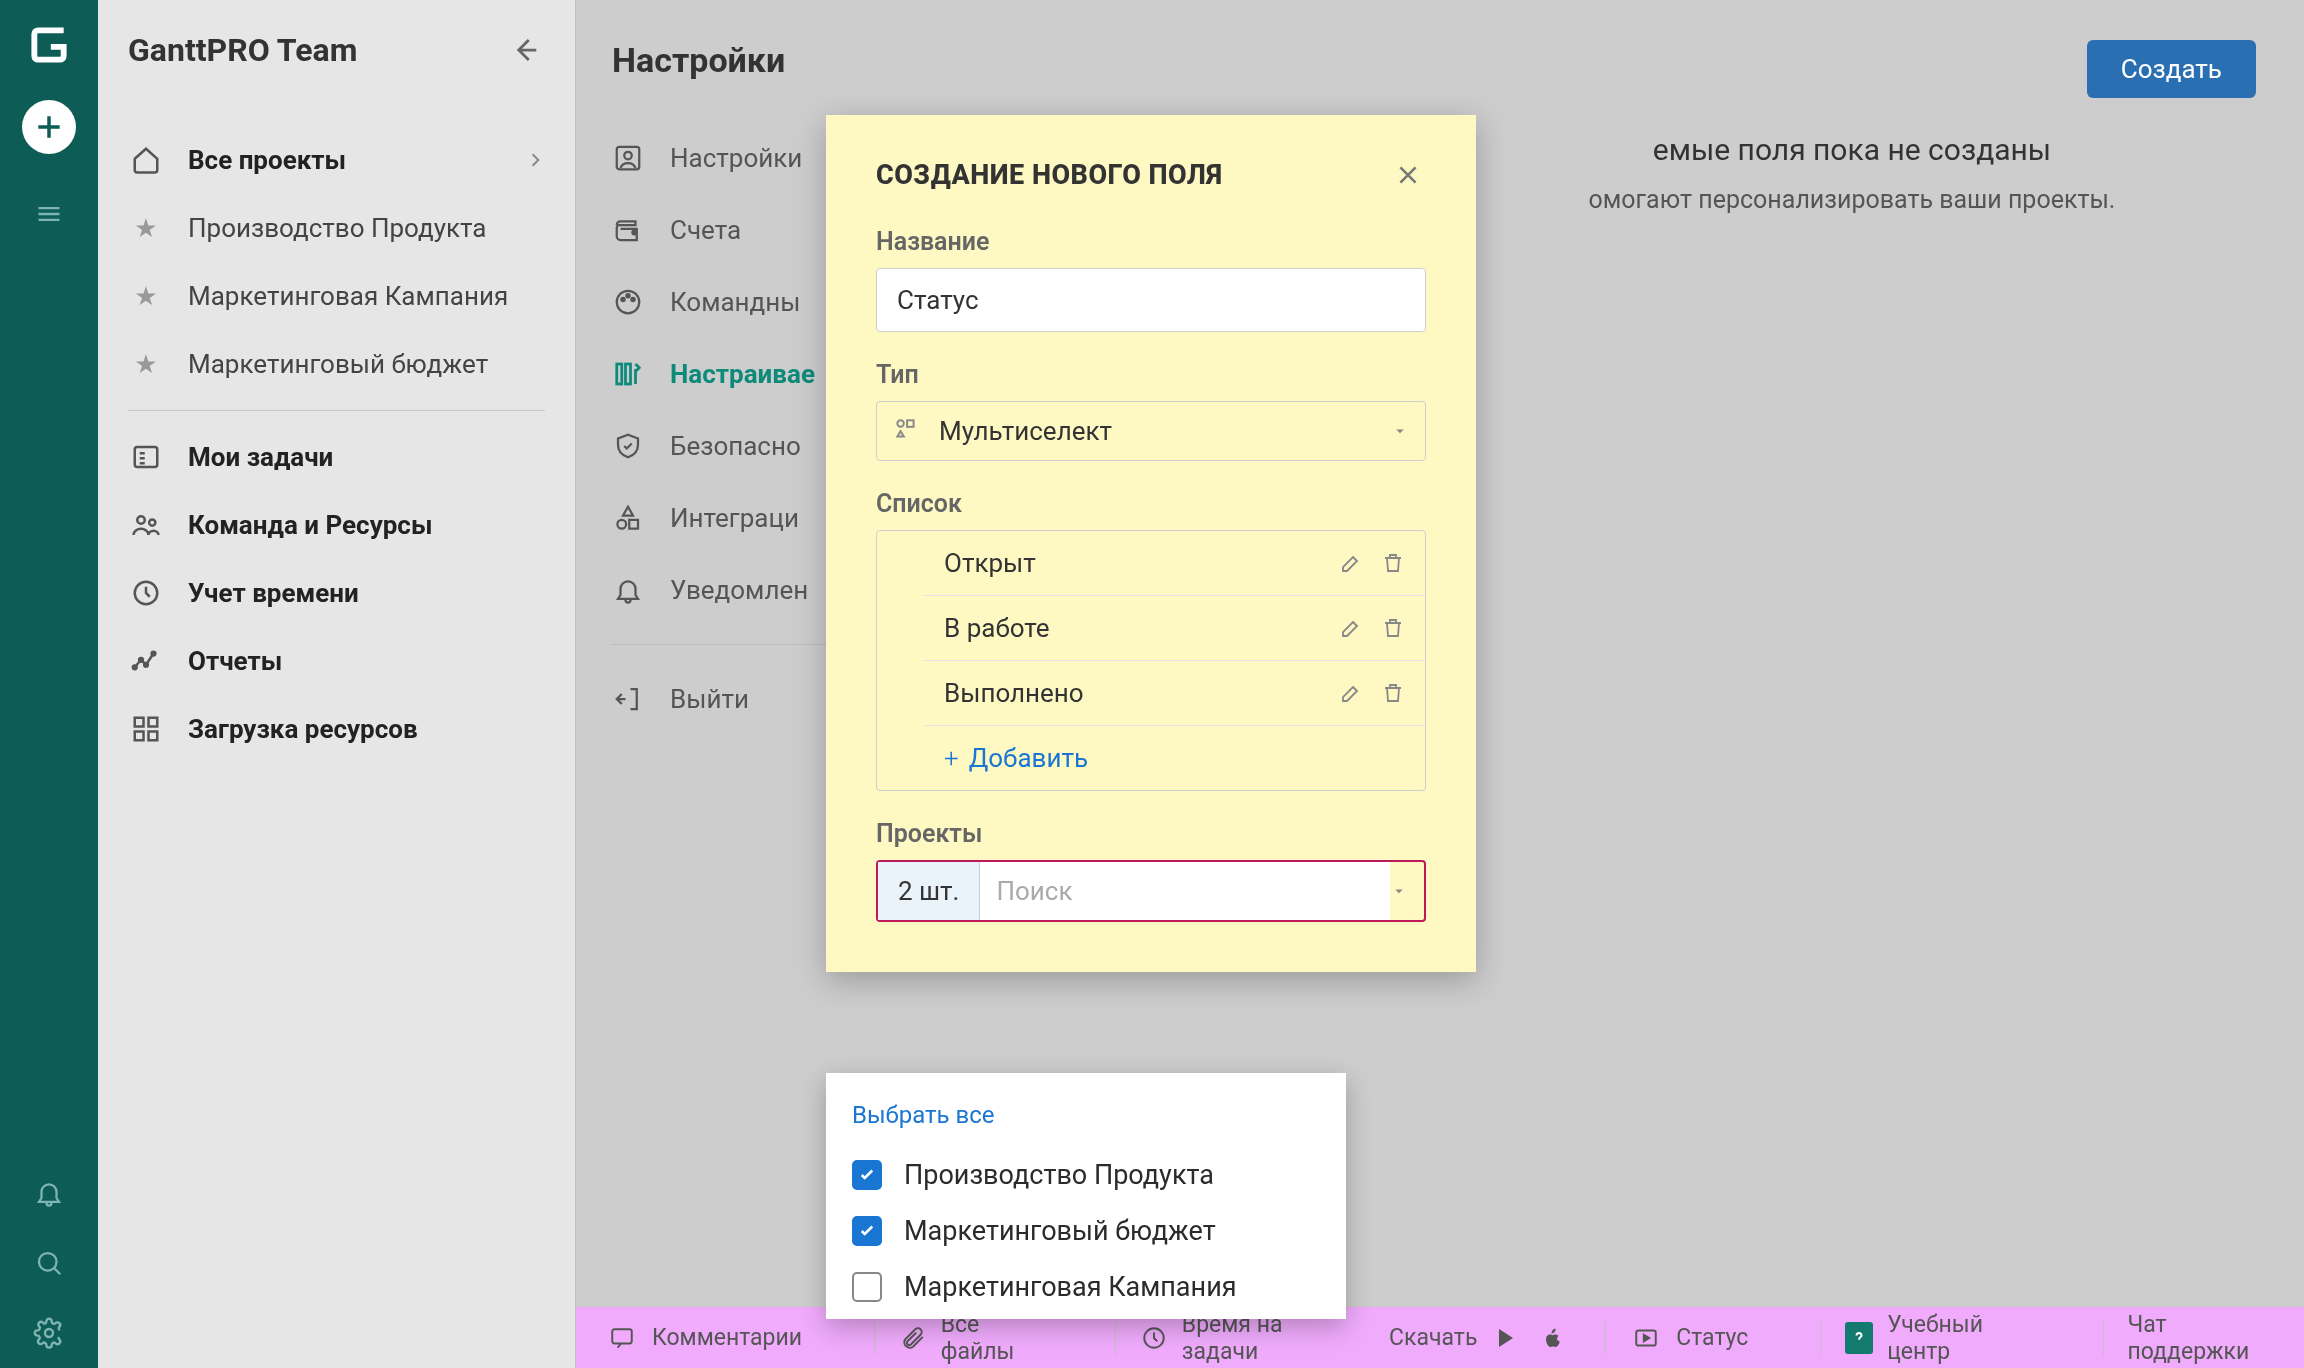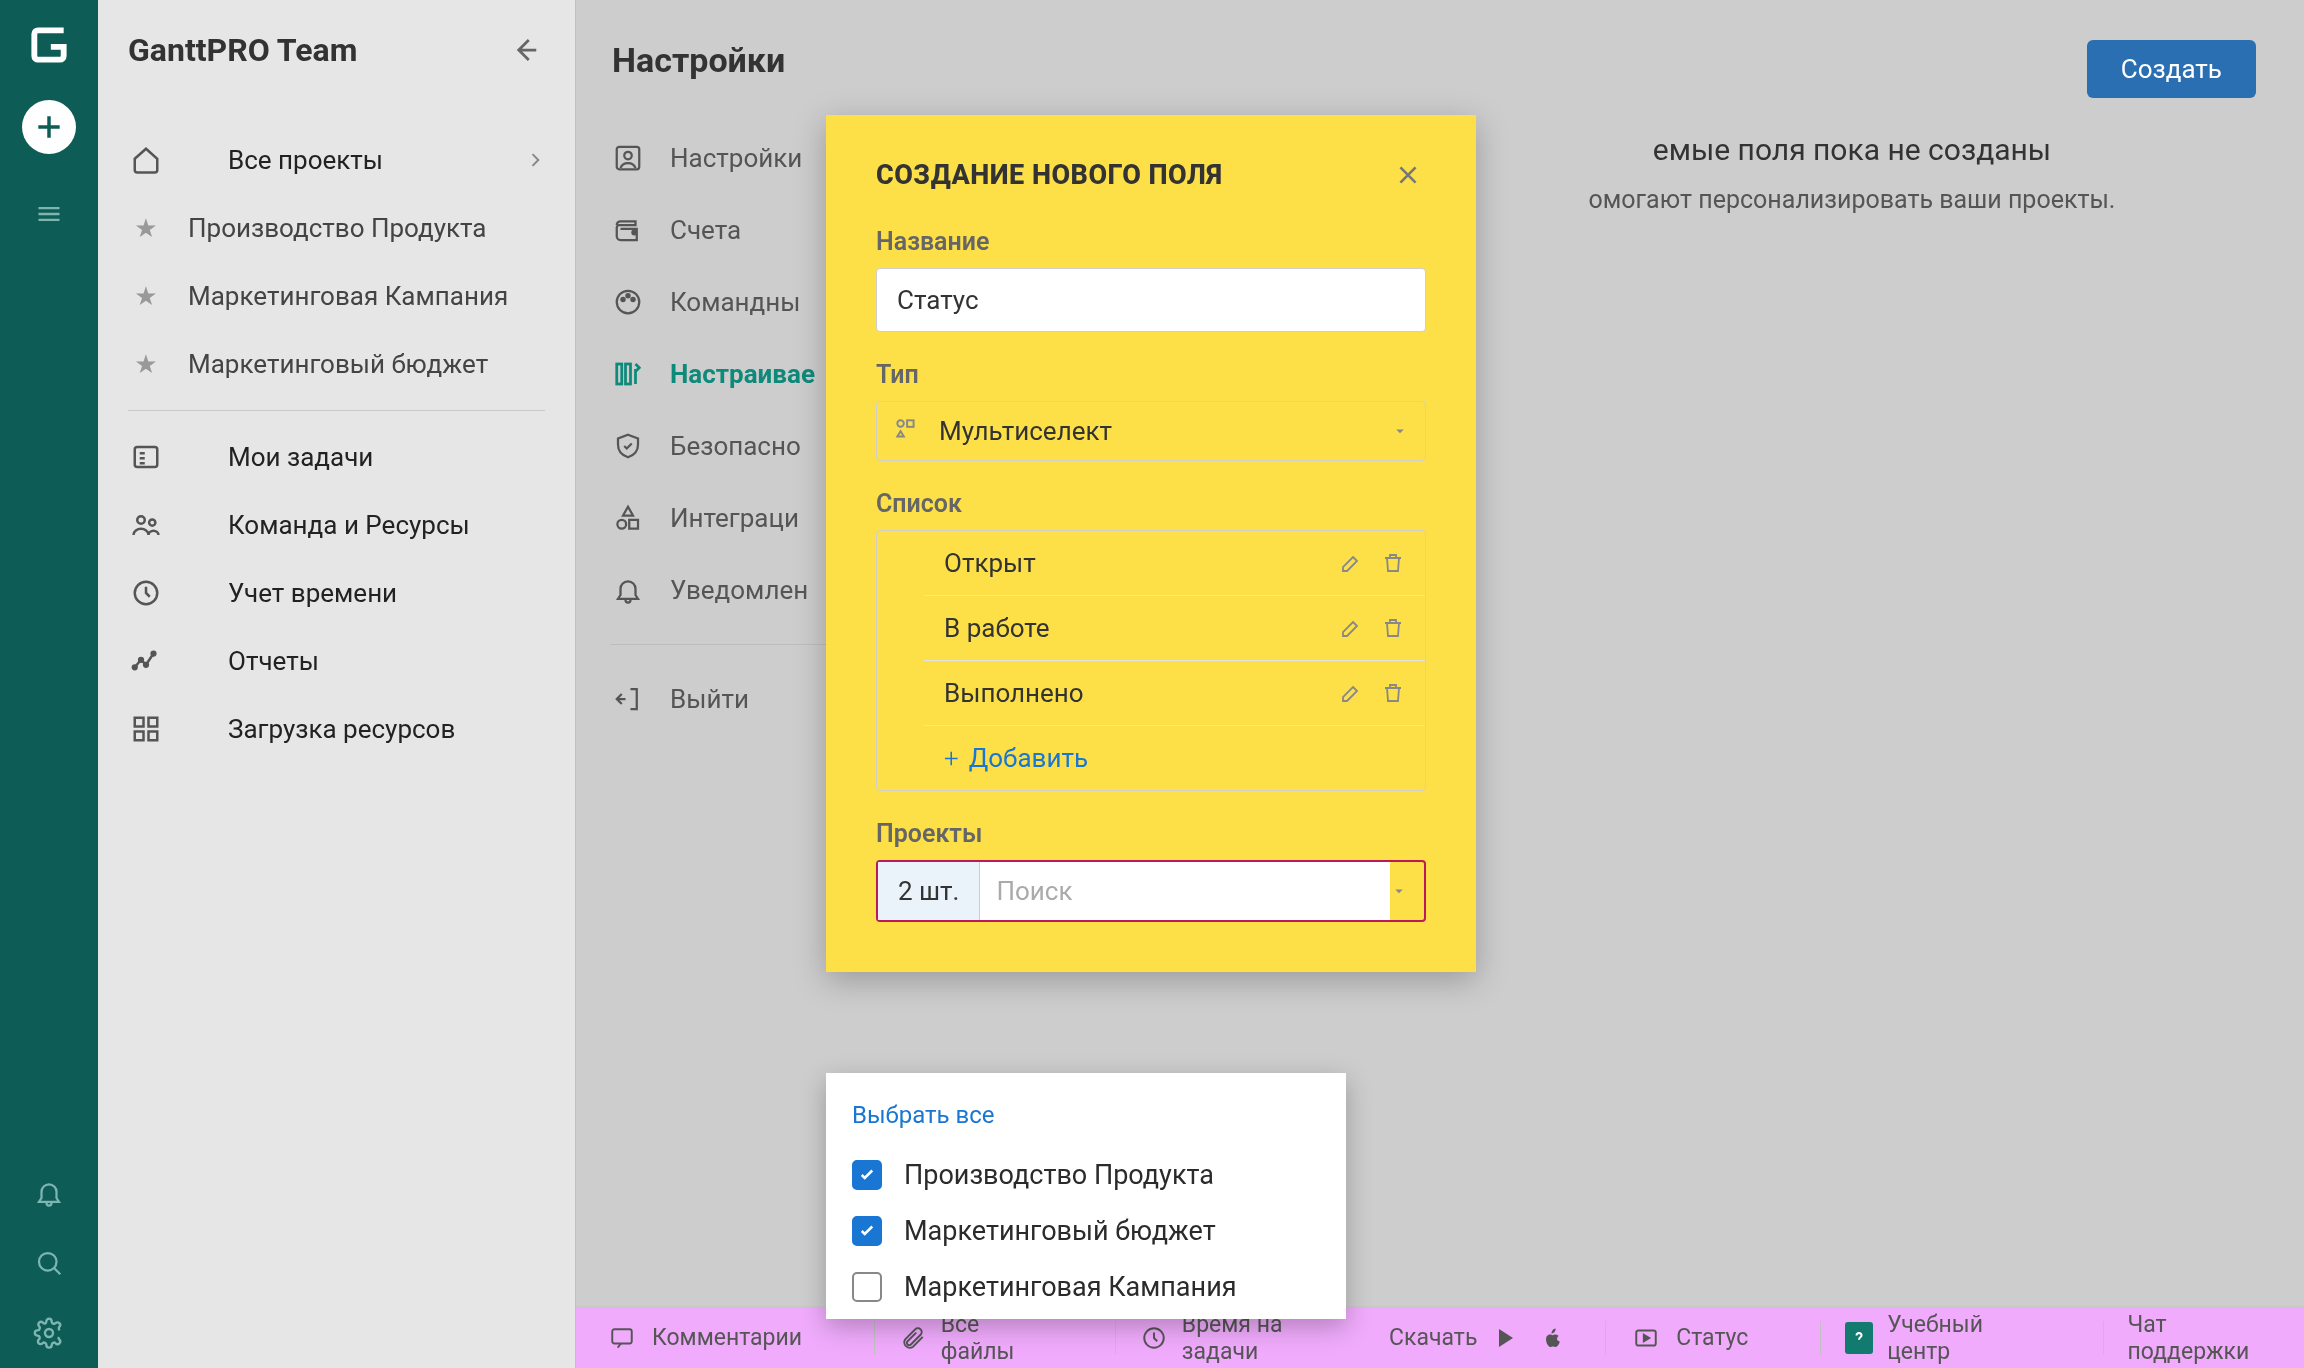--- a/index.html
+++ b/index.html
@@ -55,21 +55,21 @@
 }
 .team-name { font-size: 32px; font-weight: 700; color:#333; }
 .back-arrow { width:40px;height:40px;color:#666;display:flex;align-items:center;justify-content:center;cursor:pointer; }
 
 .nav-item {
   display:flex; align-items:center;
   padding: 16px 10px;
   color:#444; font-size: 26px;
   cursor:pointer;
 }
-.nav-item.bold { font-weight:400; color:#222;gap:40px; }
+.nav-item.bold { font-weight:700; color:#222; }
 .nav-item .nav-icon {
   width:36px;height:36px;margin-right:24px;
   color:#555;display:flex;align-items:center;justify-content:center;
 }
 .nav-item .nav-icon.star { color:#999; }
 .nav-chevron { margin-left:auto; color:#888; }
 .nav-divider { border-top:1px solid #c8c8c8; margin:12px 10px; }
 
 
 .main {
@@ -108,21 +108,21 @@
   color:#333;
 }
 .empty-title { font-size:30px; margin-bottom:18px; text-align:center;}
 .empty-sub { font-size:25px; color:#555; text-align:center;}
 
 
 .modal {
   position:absolute;
   left: 250px; top: 115px;
   width: 650px;
-  background:#fde047;
+  background:#fef9c3;
   box-shadow: 0 8px 30px rgba(0,0,0,.25);
   padding: 42px 50px 50px 50px;
   z-index: 10;
 }
 .modal-title-row{display:flex;align-items:center;margin-bottom:34px;}
 .modal-title{font-size:27px;font-weight:800;letter-spacing:0.5px;color:#333;}
 .modal-close{margin-left:auto;width:36px;height:36px;color:#777;cursor:pointer;display:flex;align-items:center;justify-content:center;}
 
 .m-label{font-size:25px;color:#666;margin-bottom:12px;font-weight:600;}
 .m-input{

